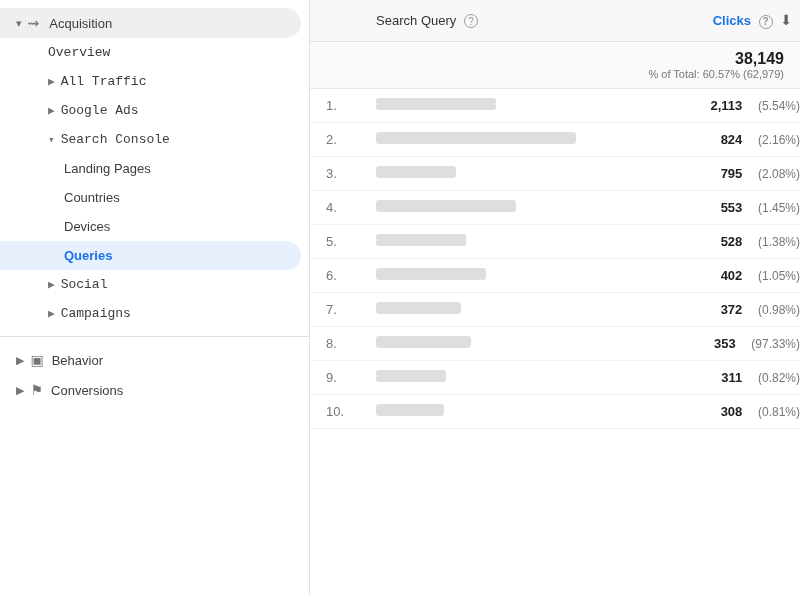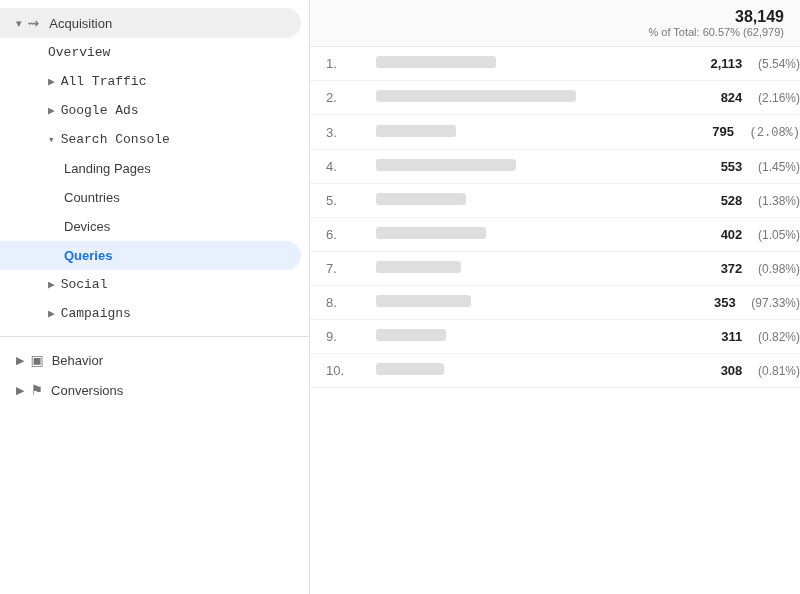--- a/index.html
+++ b/index.html
@@ -245,20 +245,34 @@
       <span class="icon" style="margin-right:8px;">⚑</span>
       <span>Conversions</span>
     </div>
   </div>
 </nav>
 
 <main class="main">
   <div class="table-container">
     <table>
       <thead>
+        <tr>
+          <th style="width:30px;"></th>
+          <th class="query-col">
+            <span>Search Query</span>
+            <span class="help-icon">?</span>
+          </th>
+          <th class="clicks-col" style="text-align:right; padding-right:8px;">
+            <span>Clicks</span>
+            <span class="help-icon">?</span>
+            <button class="sort-btn">
+              <span style="color:#5f6368; font-size:14px;">⬇</span>
+            </button>
+          </th>
+        </tr>
 
         <tr class="totals-row">
           <td colspan="2" style="text-align:left; padding:8px 16px; background:#fafafa;"></td>
           <td style="text-align:right; padding:8px 16px; background:#fafafa;">
             <div class="totals-number">38,149</div>
             <div class="totals-percent">% of Total: 60.57% (62,979)</div>
           </td>
         </tr>
       </thead>
       <tbody id="table-body">
@@ -282,21 +296,21 @@
       <span style="color:#777; font-size:12px; margin-left:4px;">(2.16%)</span>
     </td>
   </tr>
           <tr class="data-row">
     <td class="row-num">3.</td>
     <td class="query-cell">
       <span class="blurred-bar" style="width:80px;"></span>
     </td>
     <td style="text-align:right; padding:9px 0 9px 16px;">
       <span class="clicks-cell">795</span>
-      <span style="color:#777; font-size:12px; margin-left:4px;font-family:Liberation Mono, monospace;">(2.08%)</span>
+      <span style="color:#777; font-size:12px; margin-left:4px;">(2.08%)</span>
     </td>
   </tr>
           <tr class="data-row">
     <td class="row-num">4.</td>
     <td class="query-cell">
       <span class="blurred-bar" style="width:140px;"></span>
     </td>
     <td style="text-align:right; padding:9px 0 9px 16px;">
       <span class="clicks-cell">553</span>
       <span style="color:#777; font-size:12px; margin-left:4px;">(1.45%)</span>

